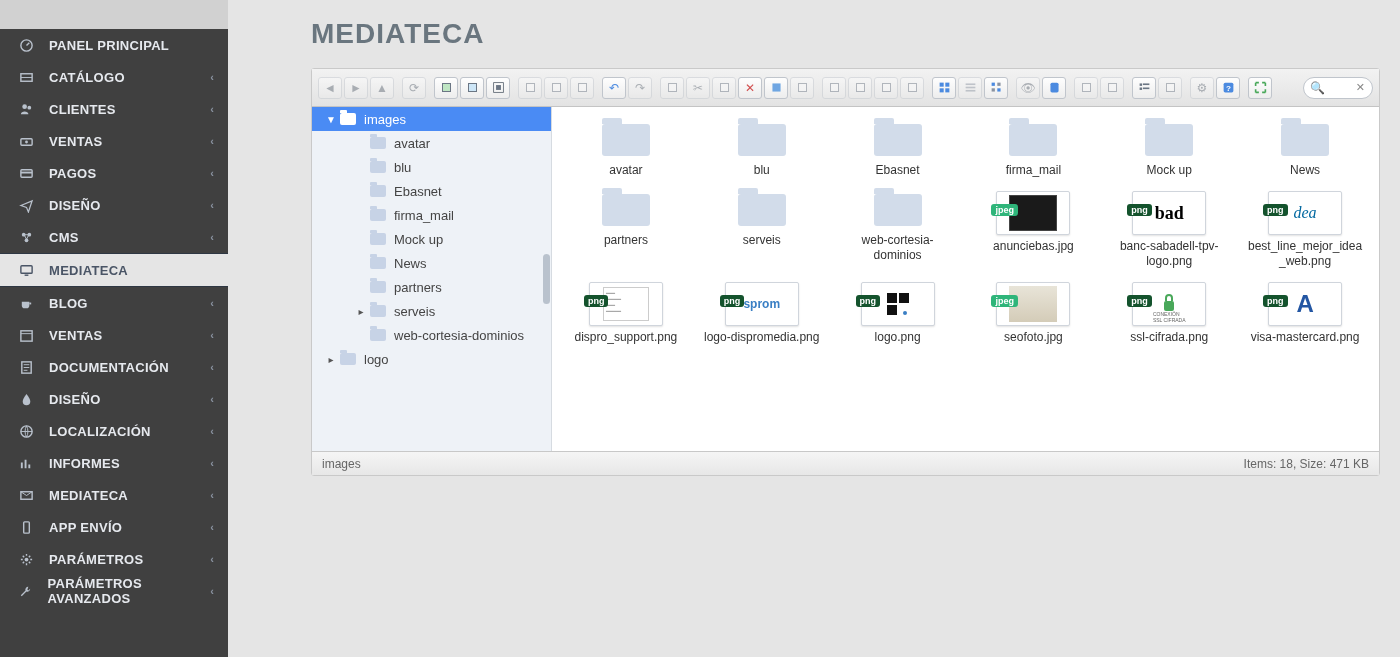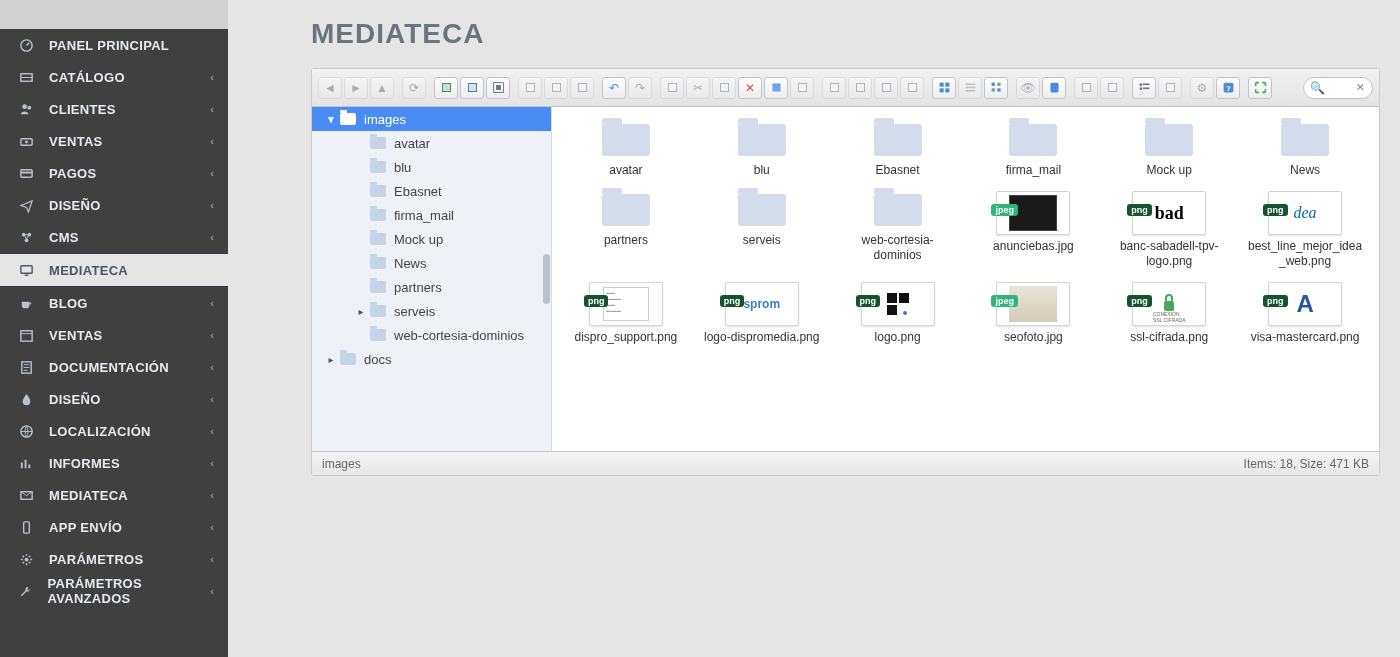--- a/index.html
+++ b/index.html
@@ -445,21 +445,21 @@
               <span>serveis</span>
             </div>
             <div class="tree-item tree-lvl1">
               <span class="arrow"></span>
               <span class="folder"></span>
               <span>web-cortesia-dominios</span>
             </div>
             <div class="tree-item tree-lvl0">
               <span class="arrow">▸</span>
               <span class="folder"></span>
-              <span>docs</span>
+              <span>logo</span>
             </div>
           </div>
         <div class="tree-scroll"></div>
       </div>
       <div class="gridview">
         <div class="grid" id="file-grid">
             <div class="cell">
               <div class="thumb folder">
                 <div class="fbody"></div>
               </div>

